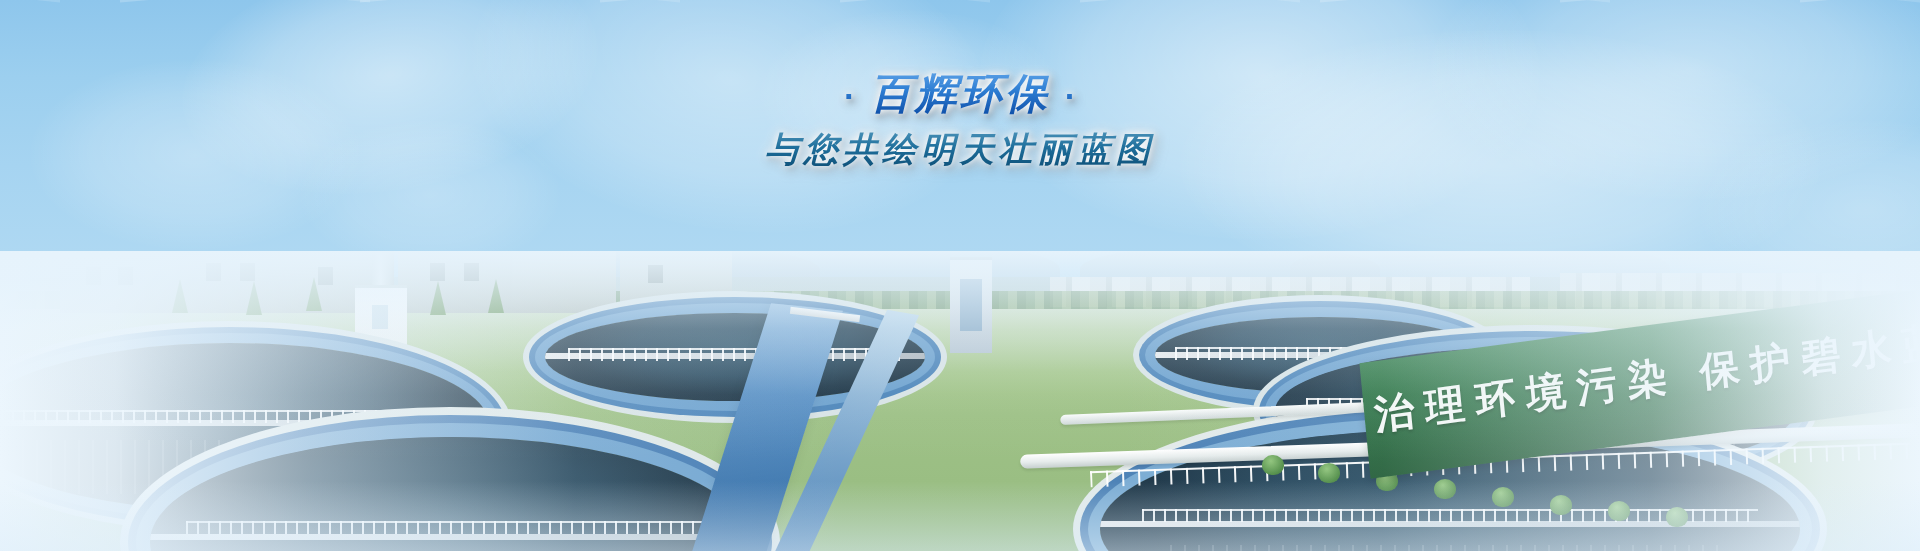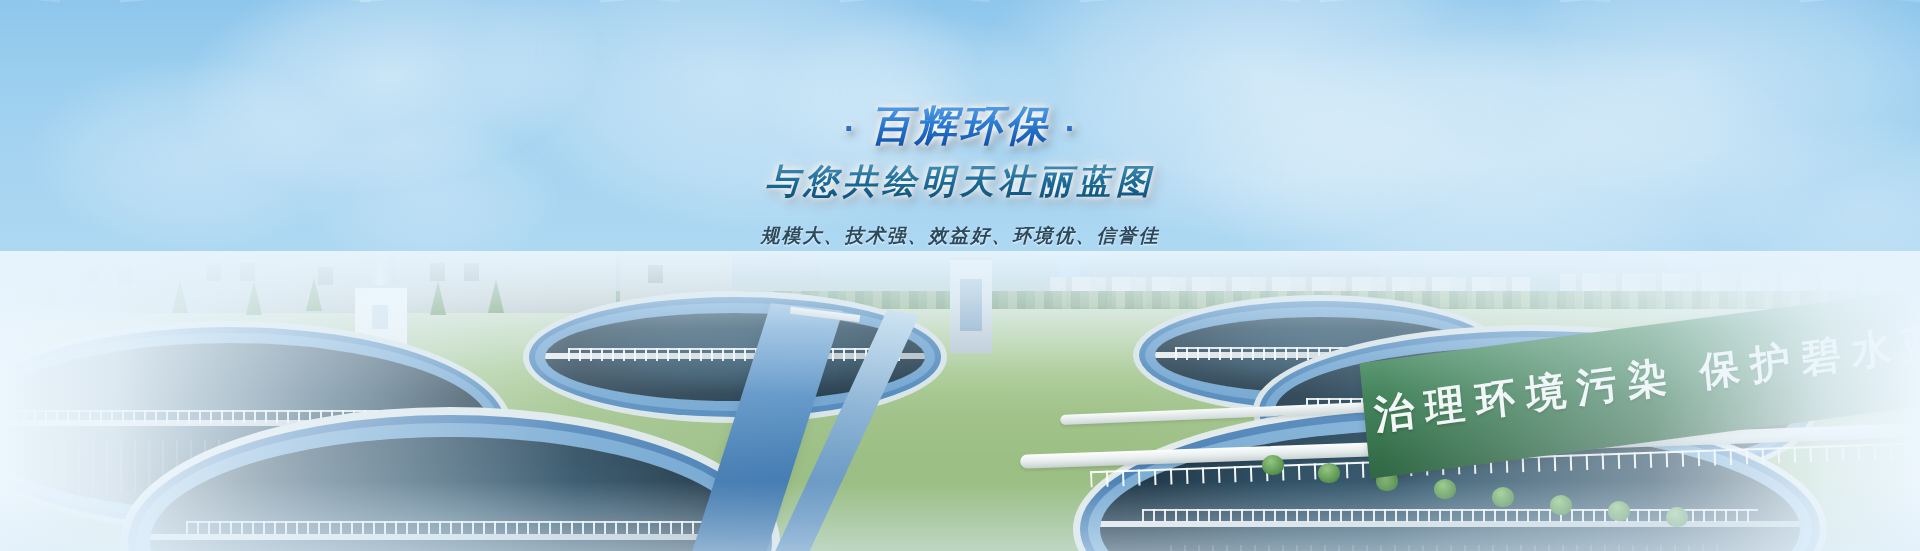--- a/index.html
+++ b/index.html
@@ -290,21 +290,20 @@
     line-height:1.05;
     color:#1565c8;
     background:linear-gradient(180deg,#5aa0e6 0%,#2f7fd4 40%,#0d4ea8 100%);
     -webkit-background-clip:text;
     background-clip:text;
     -webkit-text-fill-color:transparent;
     filter:drop-shadow(0 0 3px #ffffff)
            drop-shadow(0 0 5px #ffffff)
            drop-shadow(2px 3px 2px rgba(40,60,80,.45));
     margin-bottom:14px;
-    margin-top:32px;
   }
   .headline .dot {
     font-style:normal;
     letter-spacing:0;
     font-size:34px;
     vertical-align:middle;
   }
 
   .subline {
     font-size:34px;
@@ -448,16 +447,15 @@
     </div>
   </div>
 
   <div class="copy">
     <div class="headline">
       <span class="dot">·</span>
       <span>百辉环保</span>
       <span class="dot">·</span>
     </div>
     <div class="subline">与您共绘明天壮丽蓝图</div>
-    <div class="tagline">规模大、技术强、效益好、环境优、信誉佳</div>
   </div>
 
 </div>
 
 </body></html>

